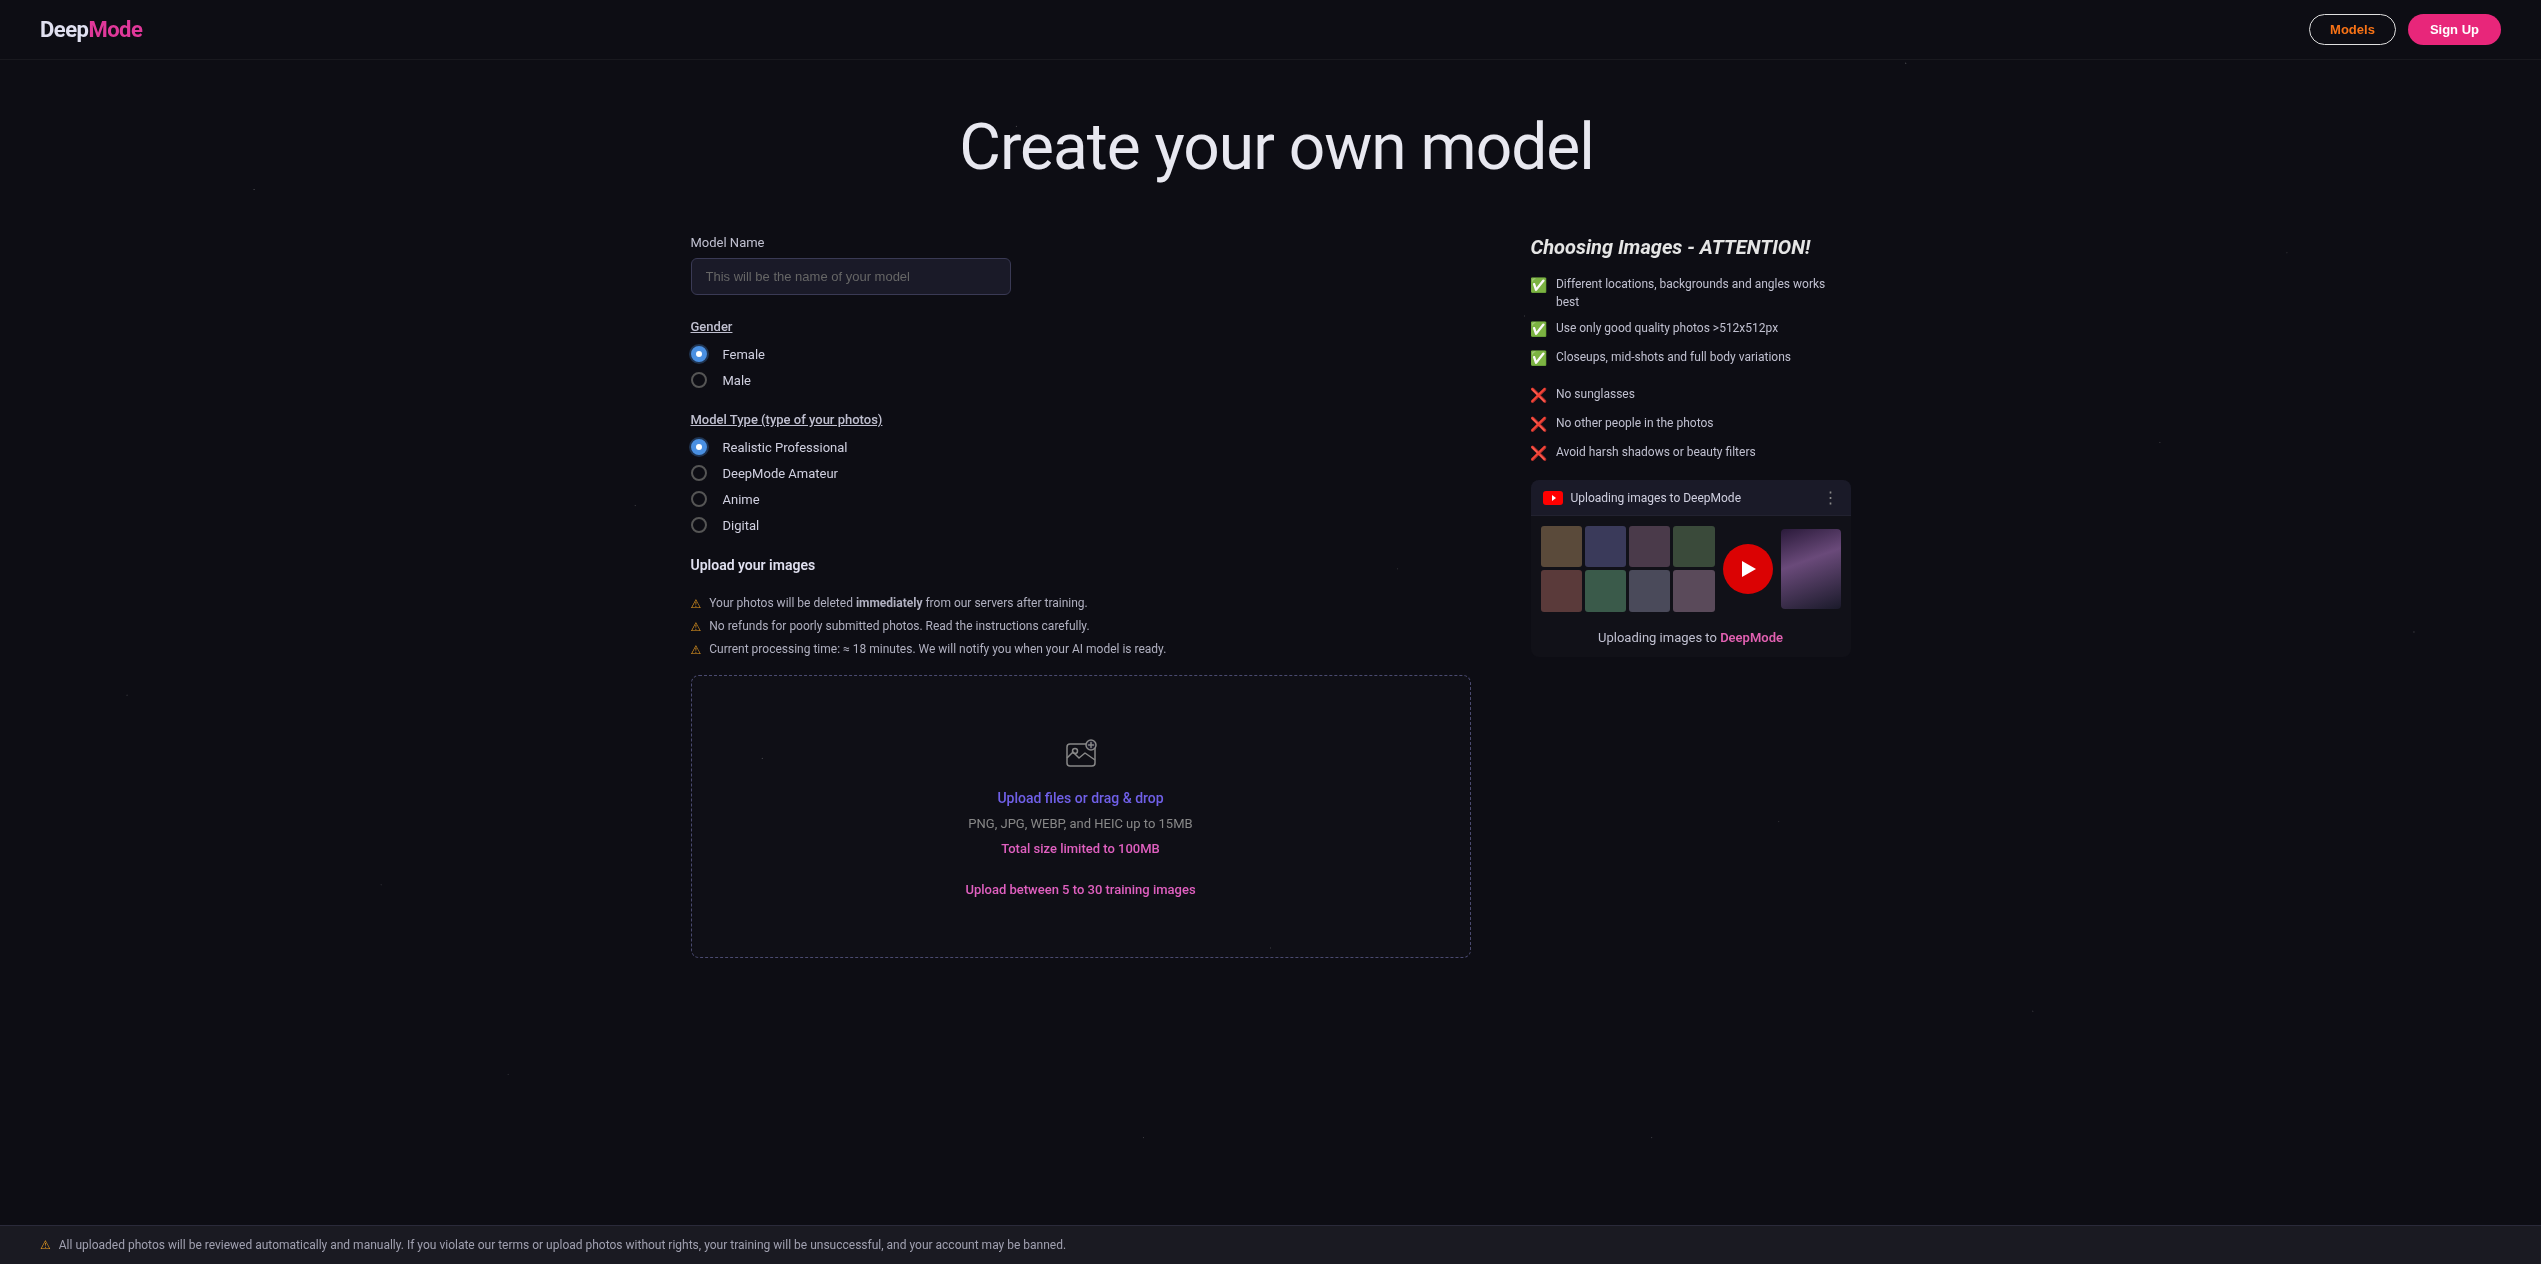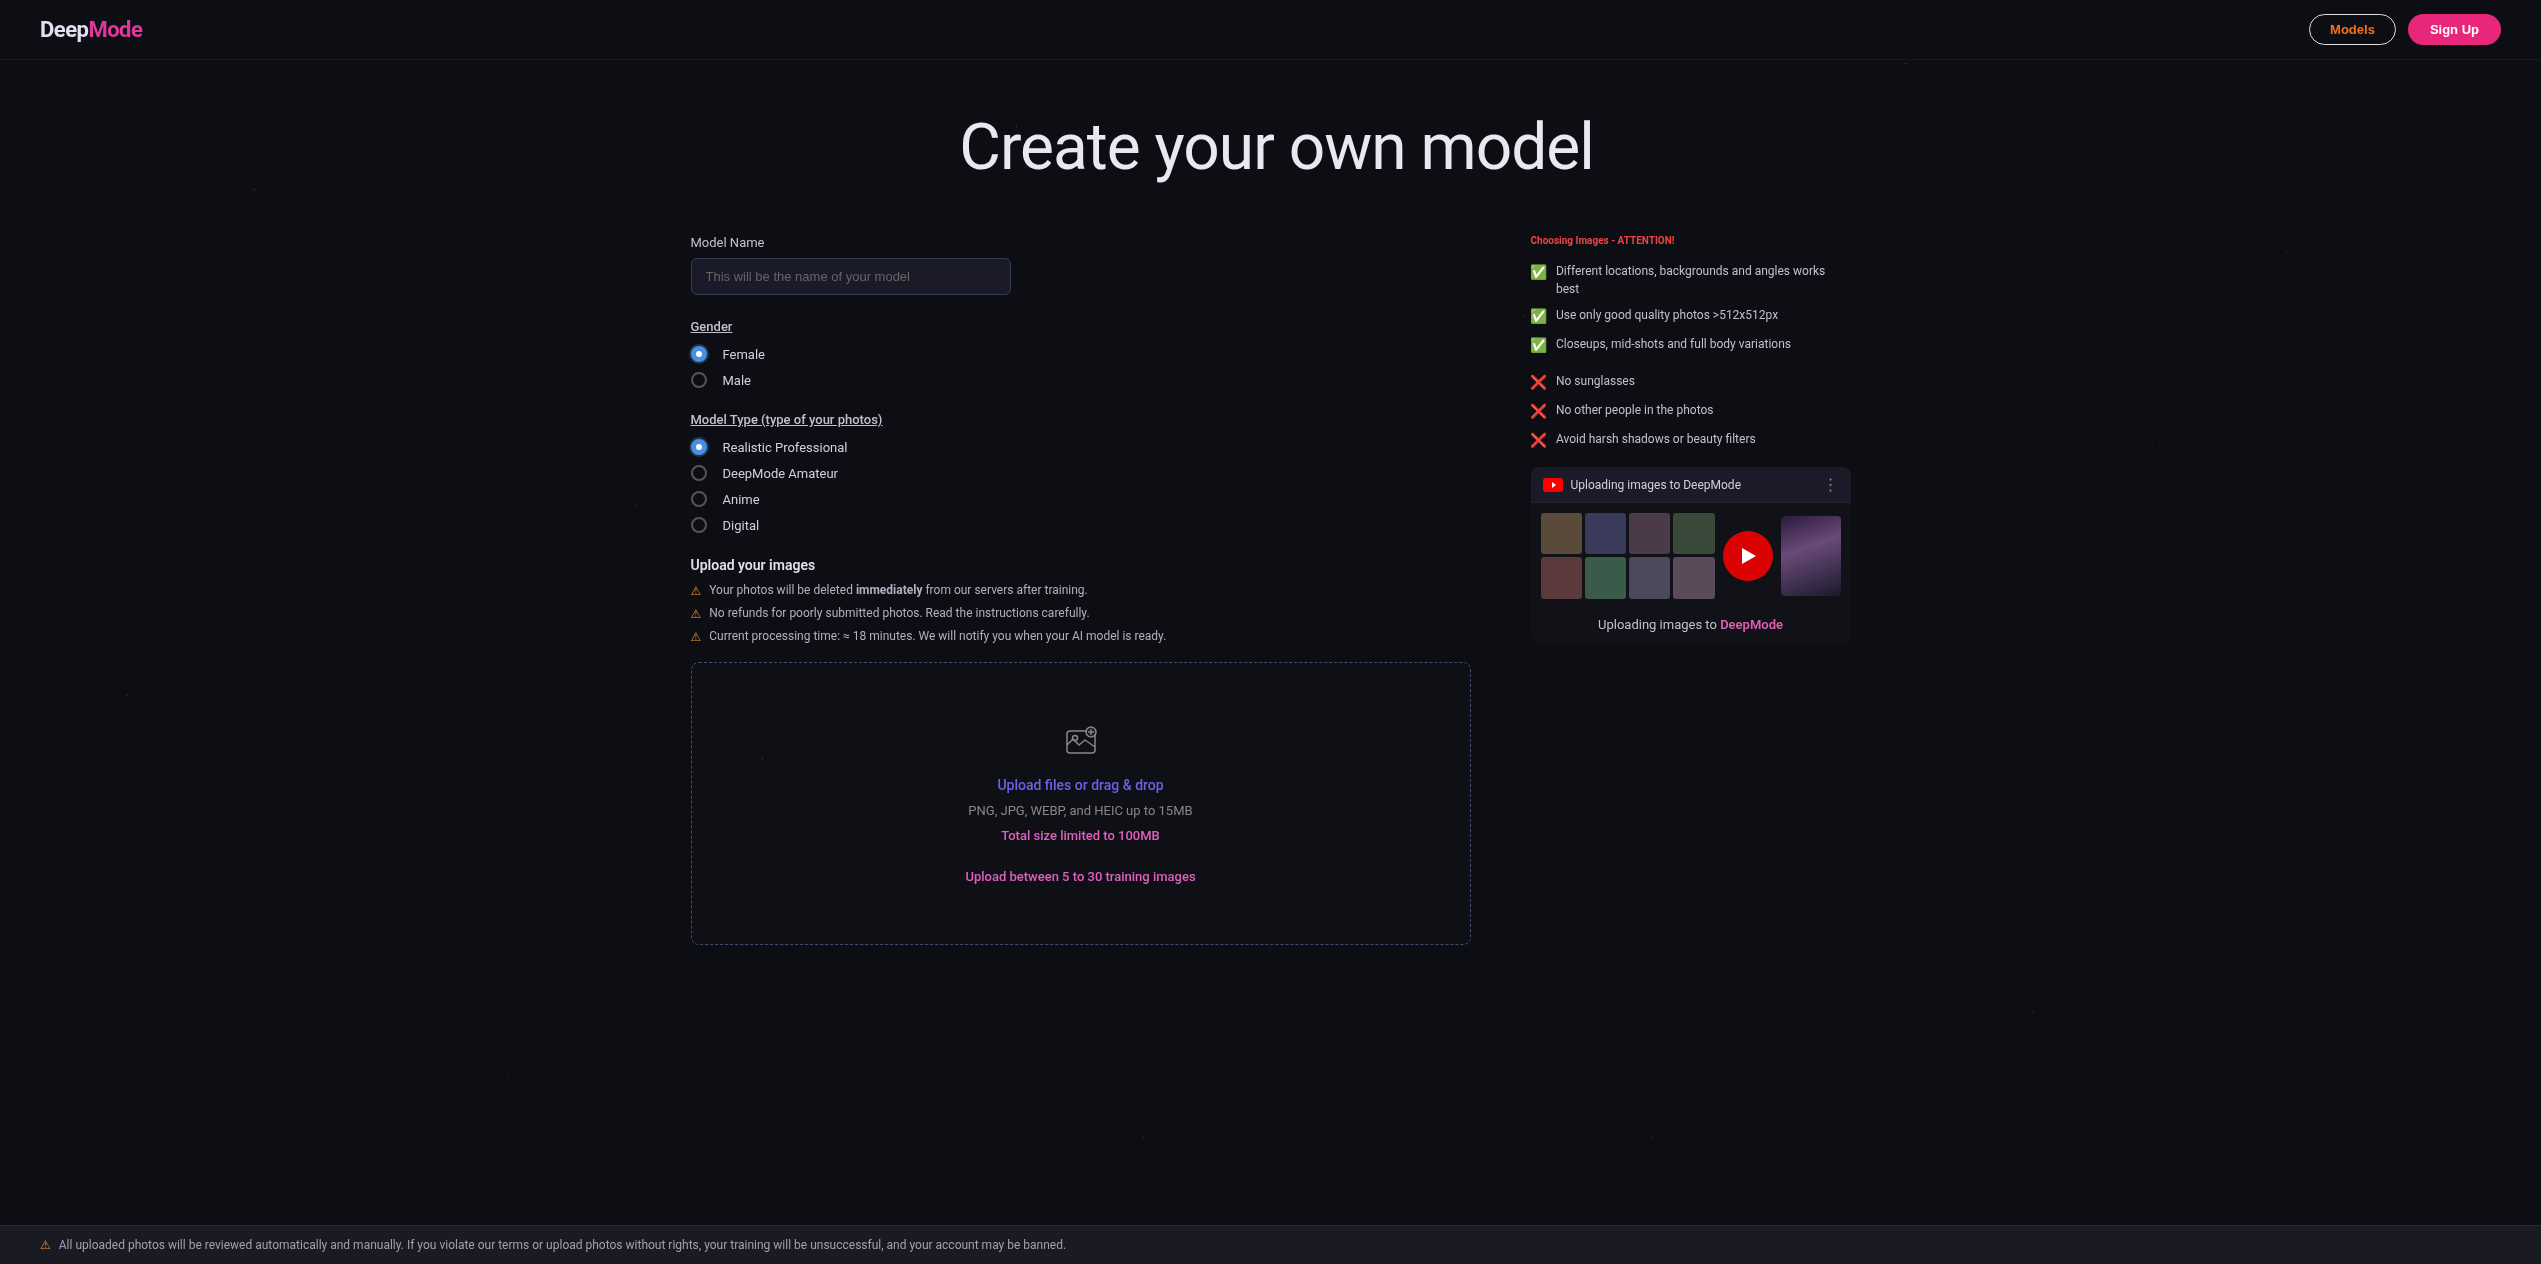--- a/index.html
+++ b/index.html
@@ -213,21 +213,21 @@
     .radio-label {
       font-size: 13px;
       color: #d0d0e0;
     }
 
     
     .upload-title {
       font-size: 14px;
       font-weight: 600;
       color: #e0e0f0;
-      margin-bottom: 8px;
+      margin-bottom: 21px;
     }
 
     .upload-warnings {
       display: flex;
       flex-direction: column;
       gap: 4px;
       margin-bottom: 16px;
     }
 
     .warning-item {
@@ -309,24 +309,25 @@
       z-index: 100;
     }
 
     .bottom-warn-icon {
       color: #f0a020;
       flex-shrink: 0;
     }
 
     
     .choosing-title {
-      font-size: 10px;
+      font-size: 20px;
       font-weight: 700;
-      color: #ef4444;
+      color: #e5e5e5;
       margin-bottom: 16px;
+      font-style: italic;
     }
 
     .tip-list {
       display: flex;
       flex-direction: column;
       gap: 8px;
       margin-bottom: 16px;
     }
 
     .tip-item {

